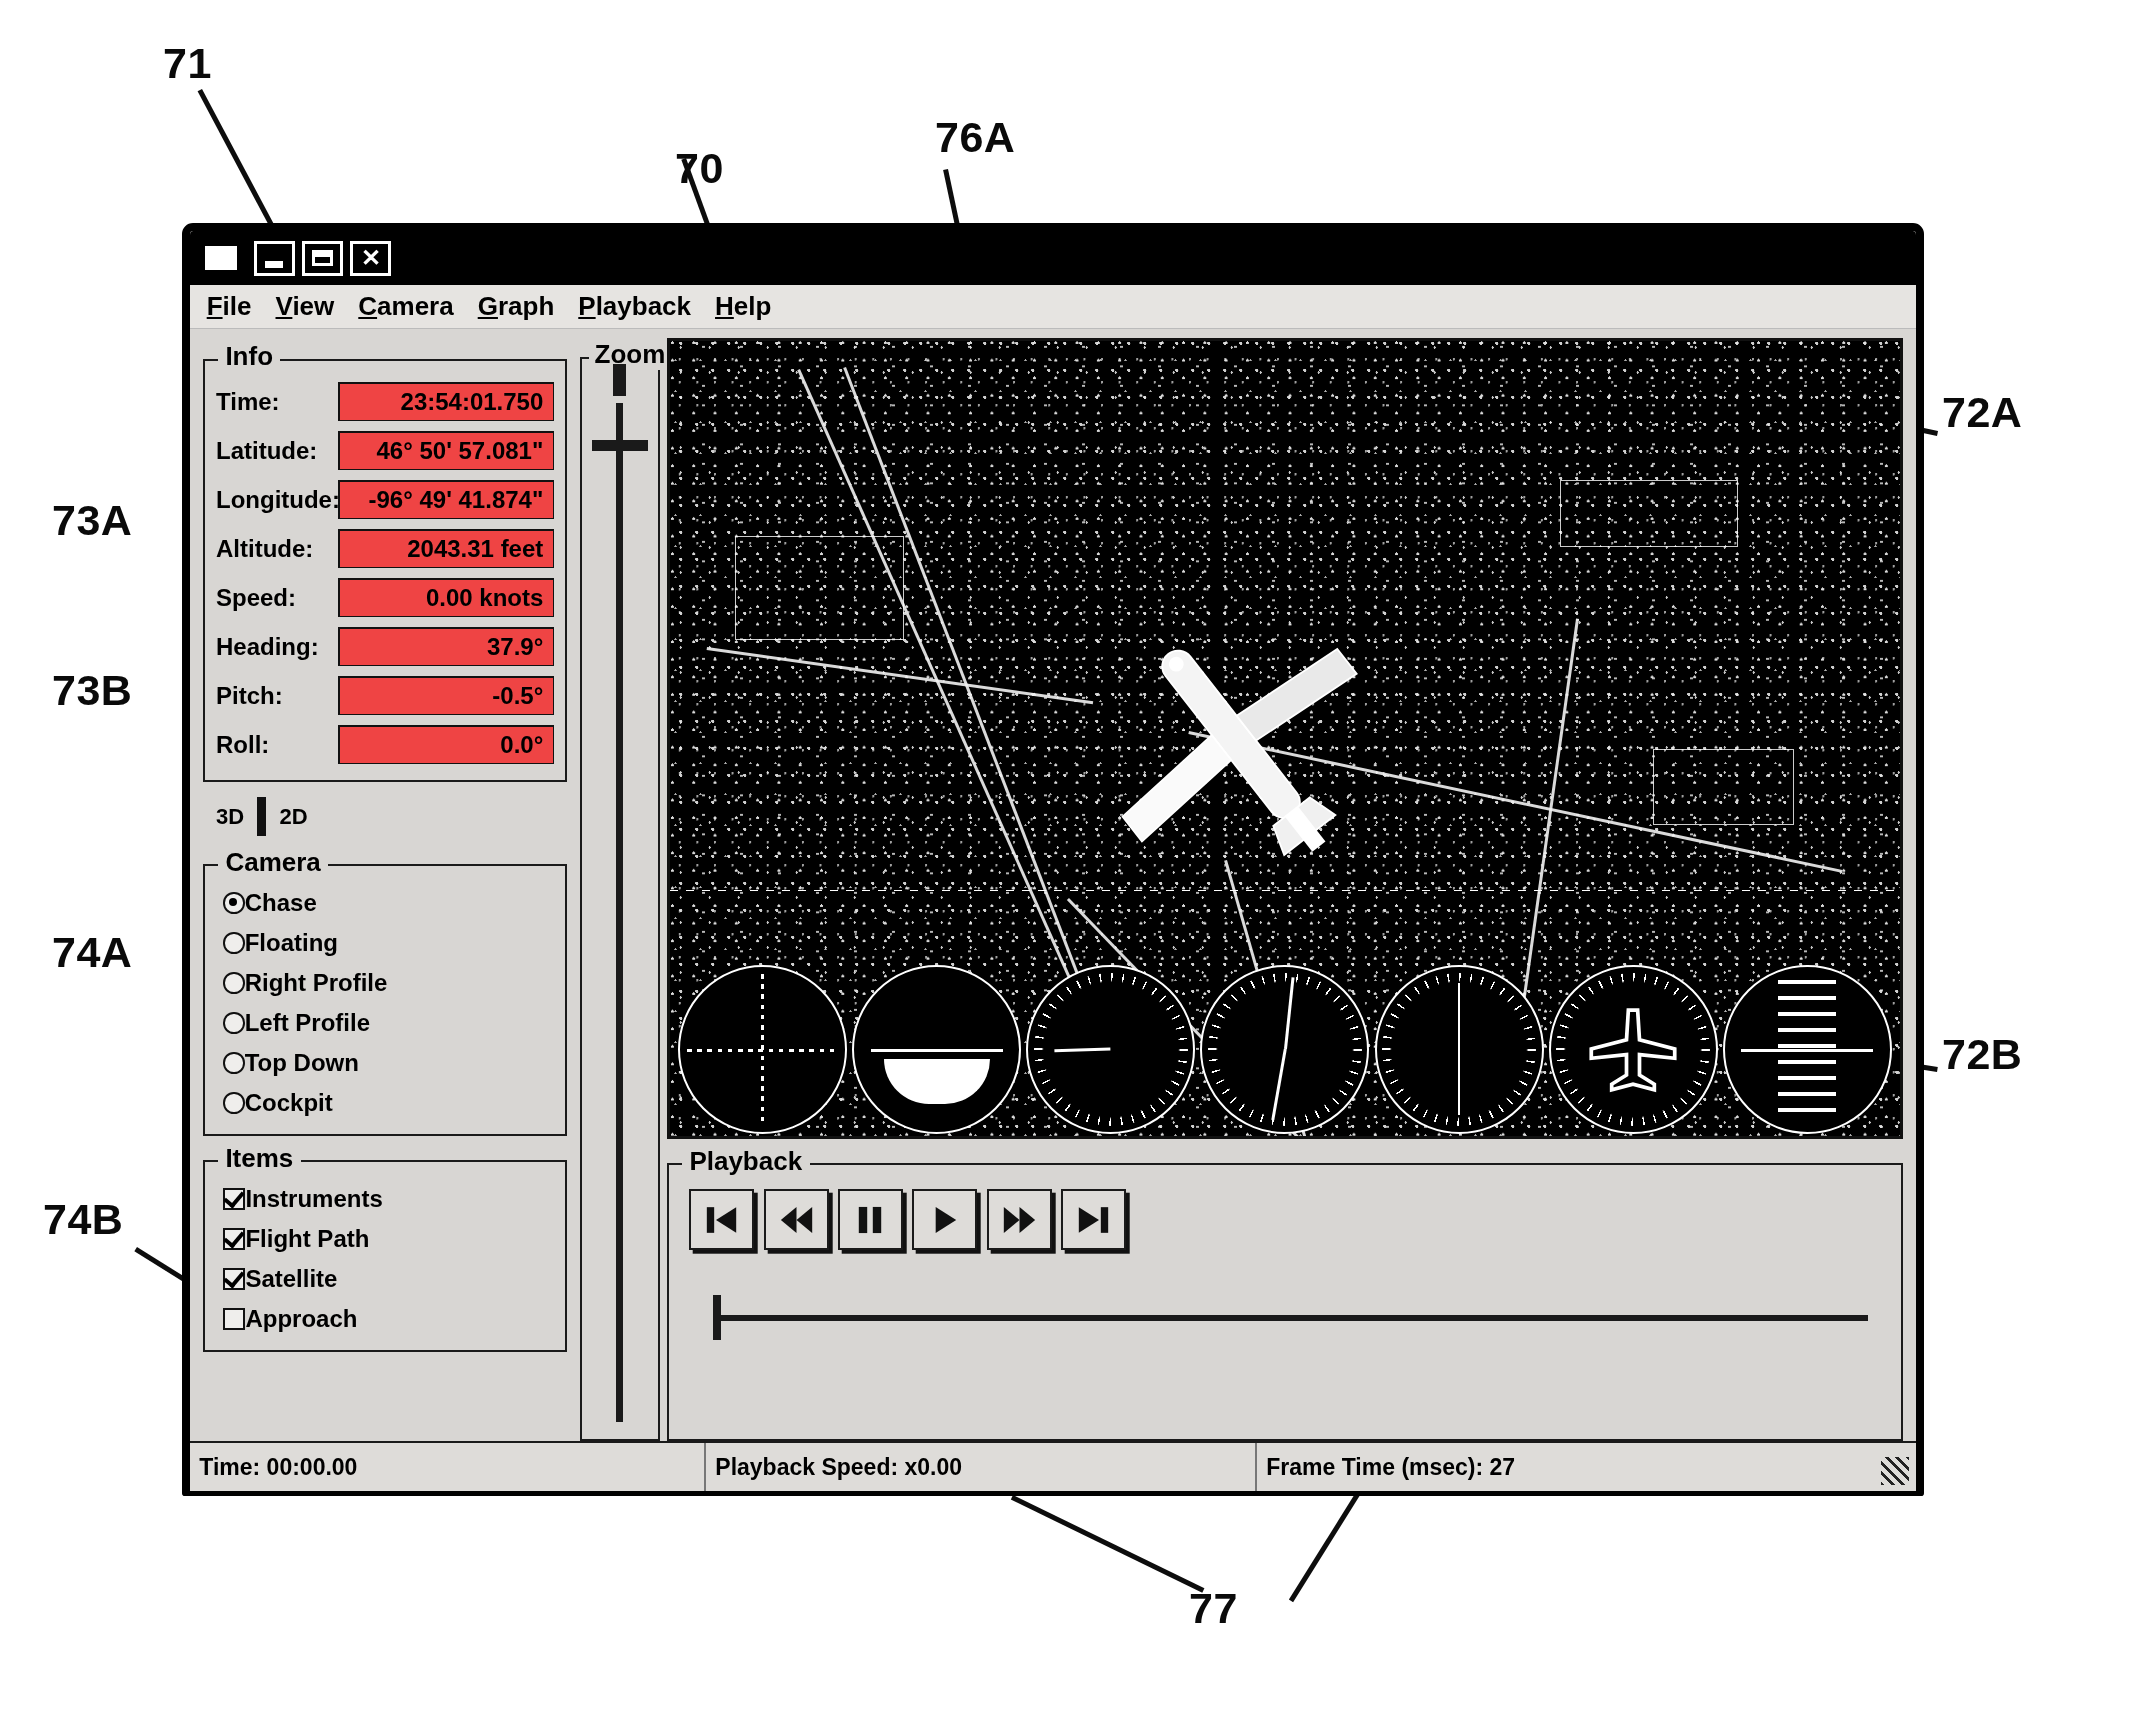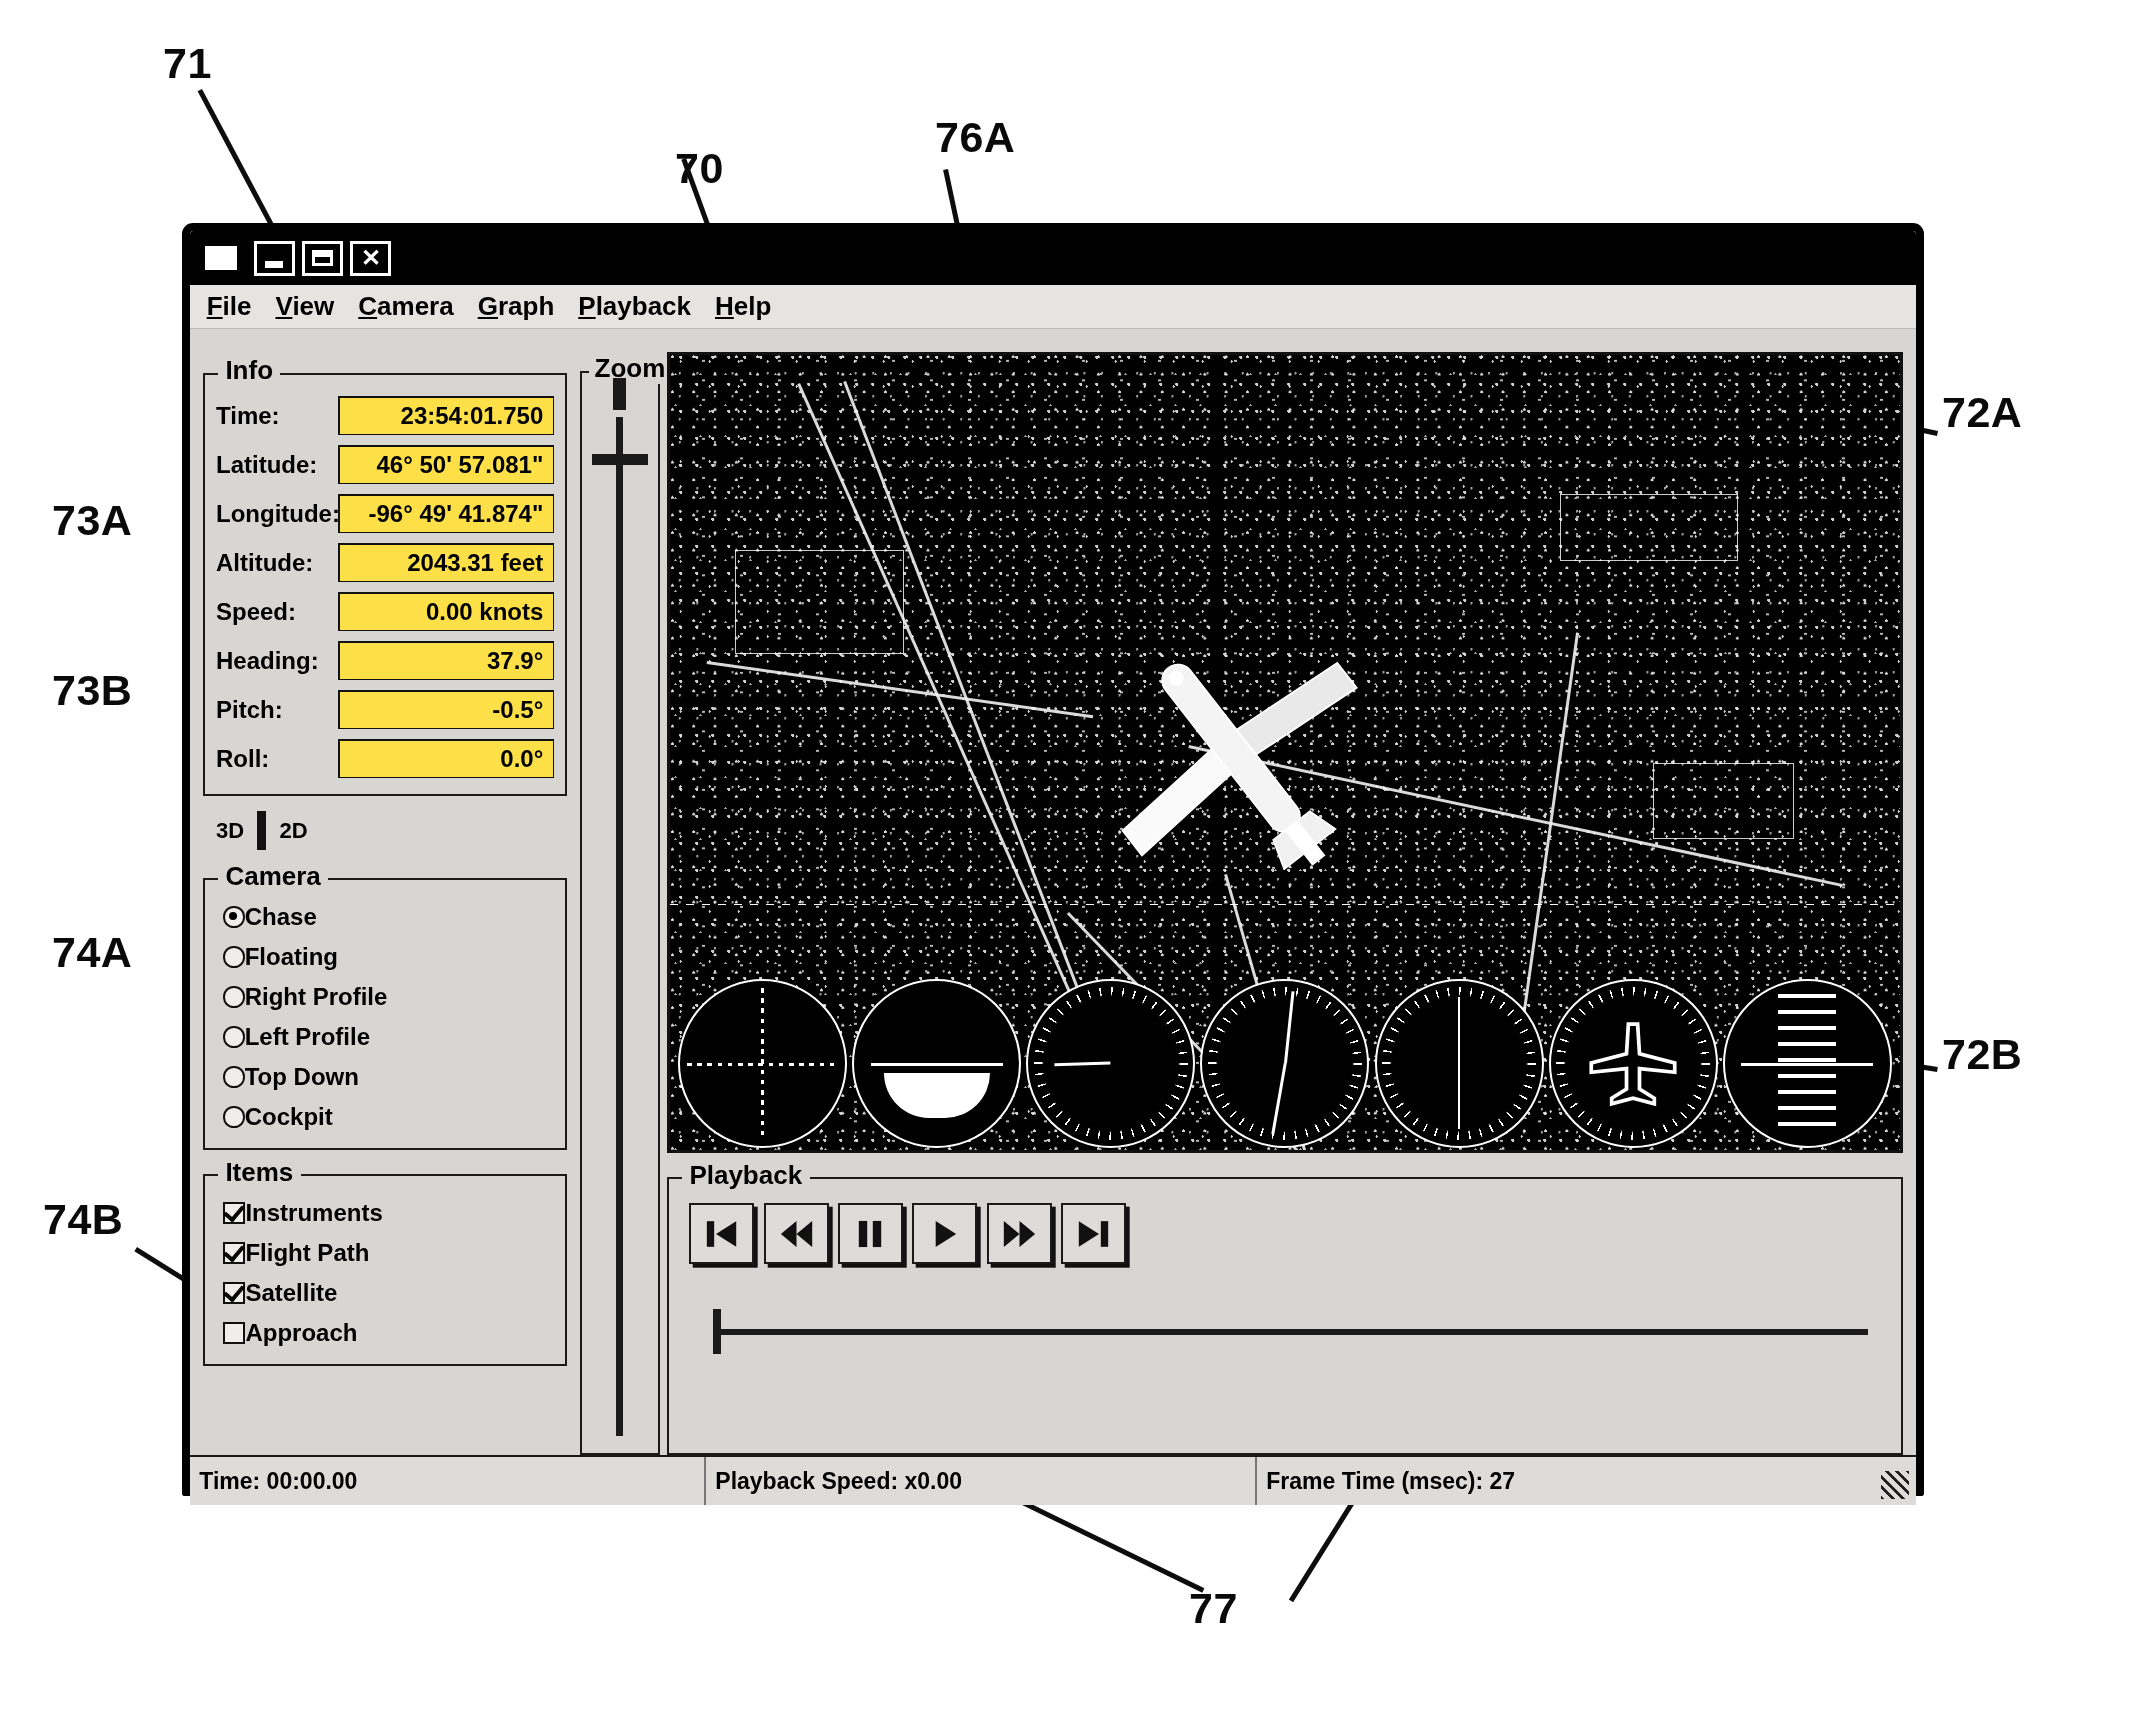--- a/index.html
+++ b/index.html
@@ -35,38 +35,38 @@
   #menubar .mi u{text-decoration:underline;}
   
   .speckle{position:absolute;inset:0;pointer-events:none;
      background-image:
        radial-gradient(#444 0.7px, transparent 0.8px),
        radial-gradient(#555 0.6px, transparent 0.6px);
      background-size:16px 12px, 27px 21.3px;
      background-position:0 0, 6.5px 4.6px;opacity:.45;}
 
   
-  #wbody{display:flex;height:calc(100% - 54px - 43px - 48px);margin-top:14px;}
+  #wbody{display:flex;height:calc(100% - 54px - 43px - 48px);}
   #leftcol{width:384px;padding:9.3px 7.4px 0 13px;box-sizing:border-box;
            position:relative;}
   #rightcol{flex:1;display:flex;padding:9.3px 13px 0 5.6px;box-sizing:border-box;
             gap:7.4px;}
 
   
   .grp{position:relative;border:2.8px solid #1a1a1a;padding:16.7px 11px 11px;
        margin-top:18.6px;background:transparent;}
   .grp > .leg{position:absolute;top:-19.5px;left:13px;background:#d8d6d3;
               padding:0 7.4px;font-size:26px;font-weight:700;}
 
   
   .info-rows{display:flex;flex-direction:column;gap:0;}
   .irow{display:flex;align-items:center;height:49px;}
   .ilab{width:122px;font-size:24px;font-weight:700;flex:none;}
   .ival{flex:1;height:39px;border:2.8px solid #111;border-right-width:1.9px;
-        border-bottom-width:1.9px;background:#fde047;display:flex;align-items:center;
+        border-bottom-width:1.9px;background:#ef4444;display:flex;align-items:center;
         justify-content:flex-end;padding-right:9.3px;box-sizing:border-box;
         font-size:24px;font-weight:700;}
 
   
   #dimrow{display:flex;align-items:center;height:69px;padding-left:13px;gap:13px;
           position:relative;}
   #dimrow .dlab{font-size:22px;font-weight:700;}
   #dimthumb{width:9.3px;height:39px;background:#111;}
 
   

